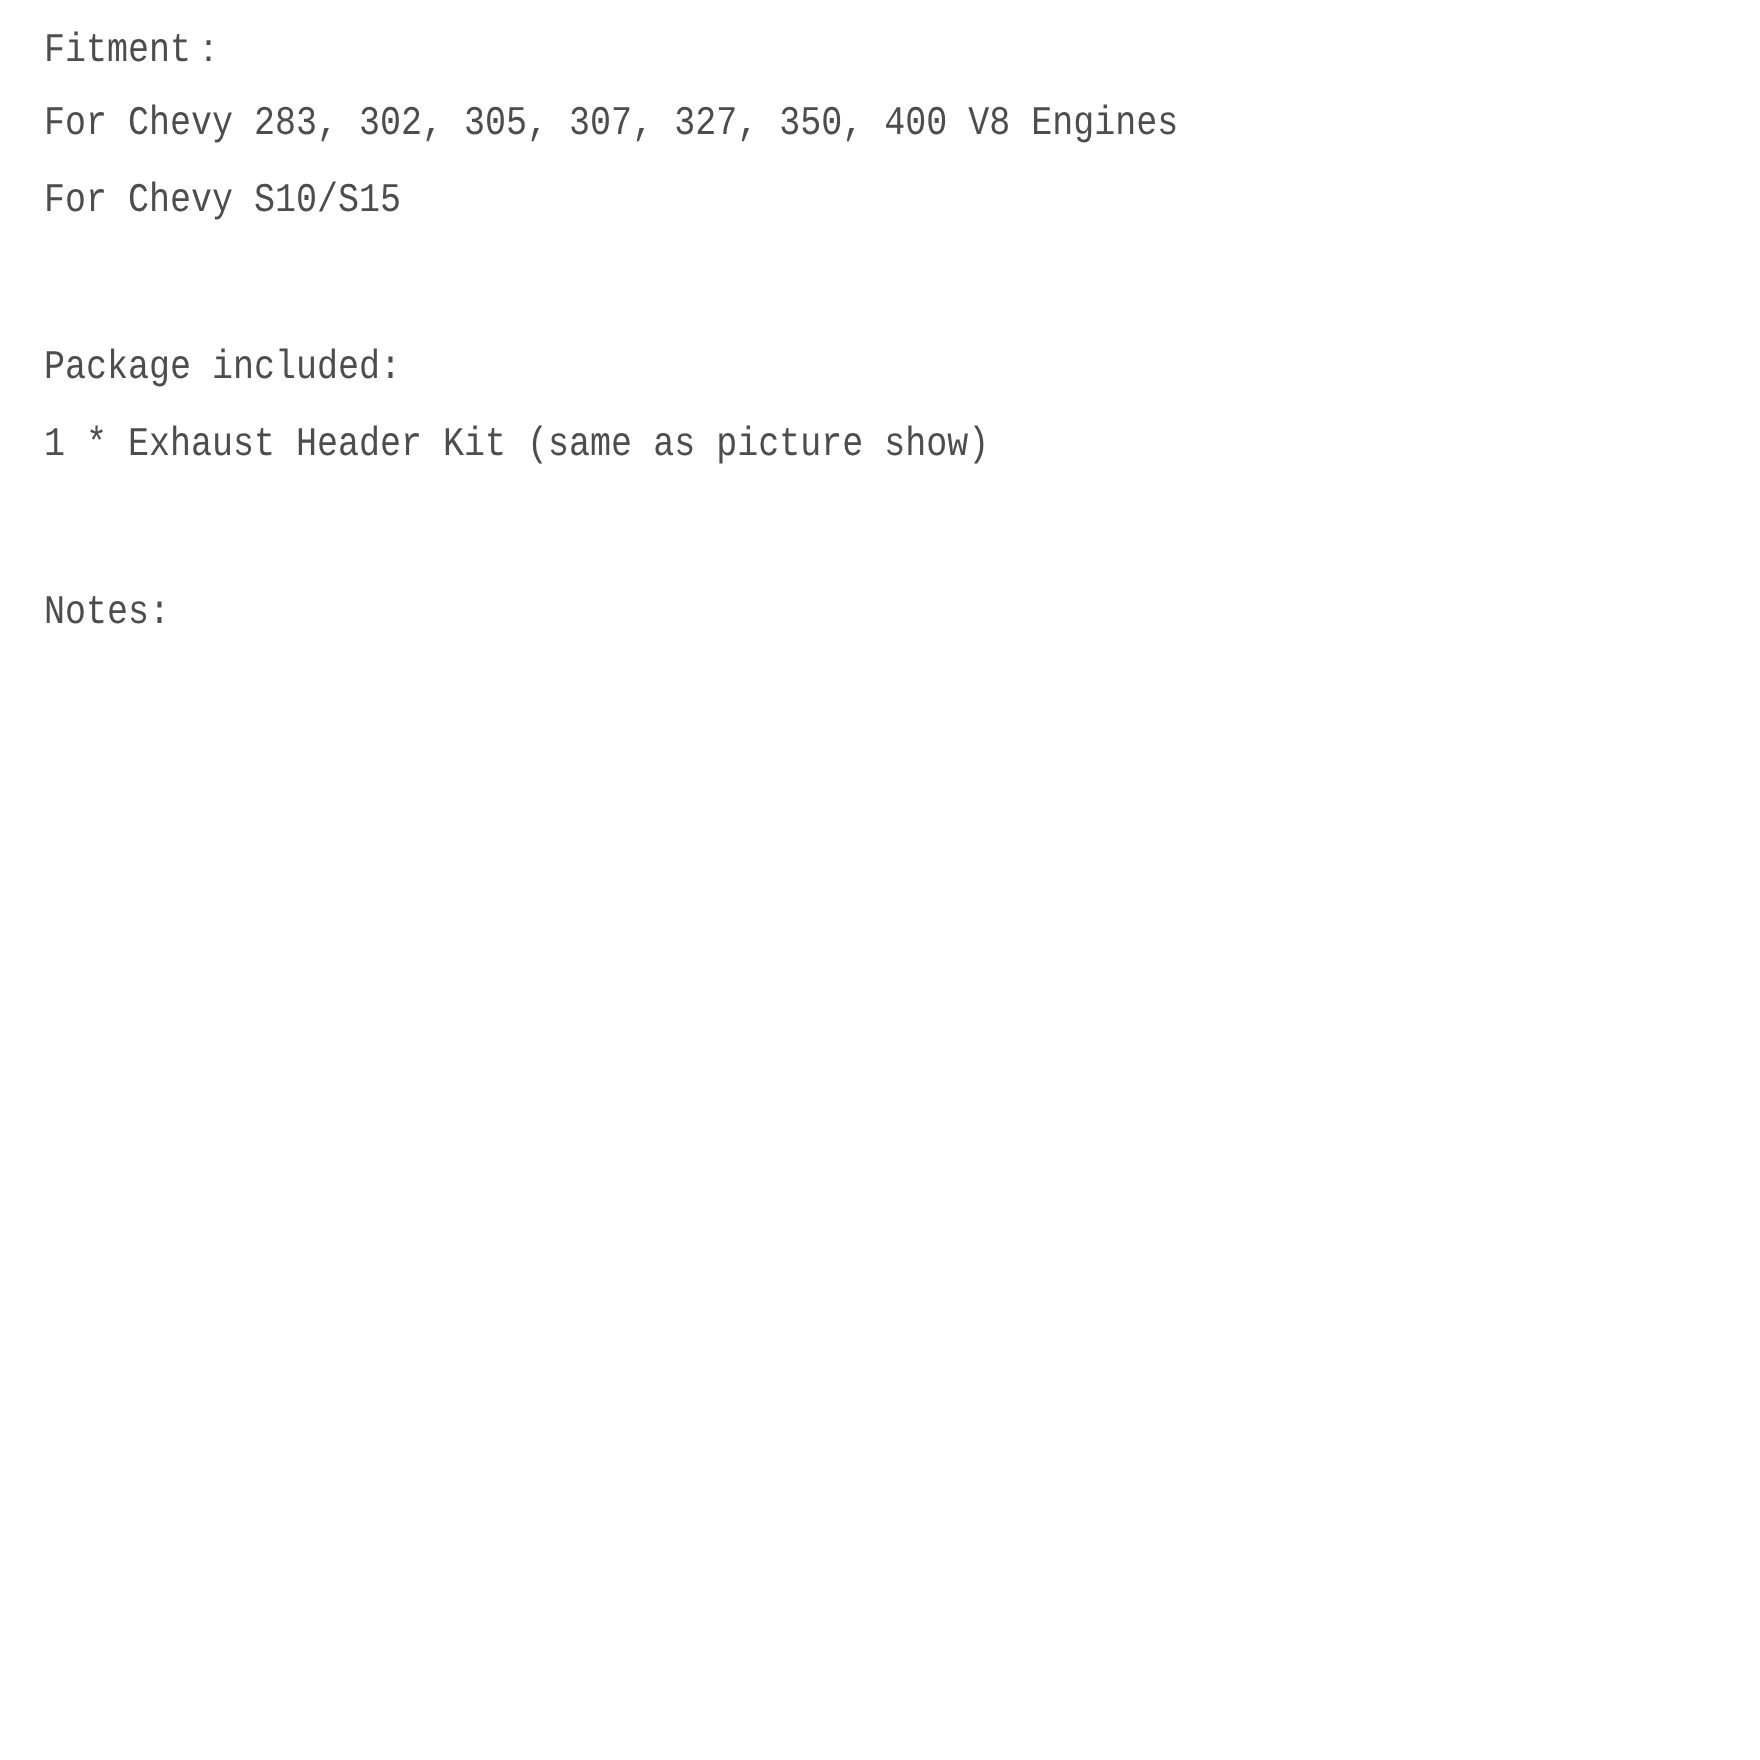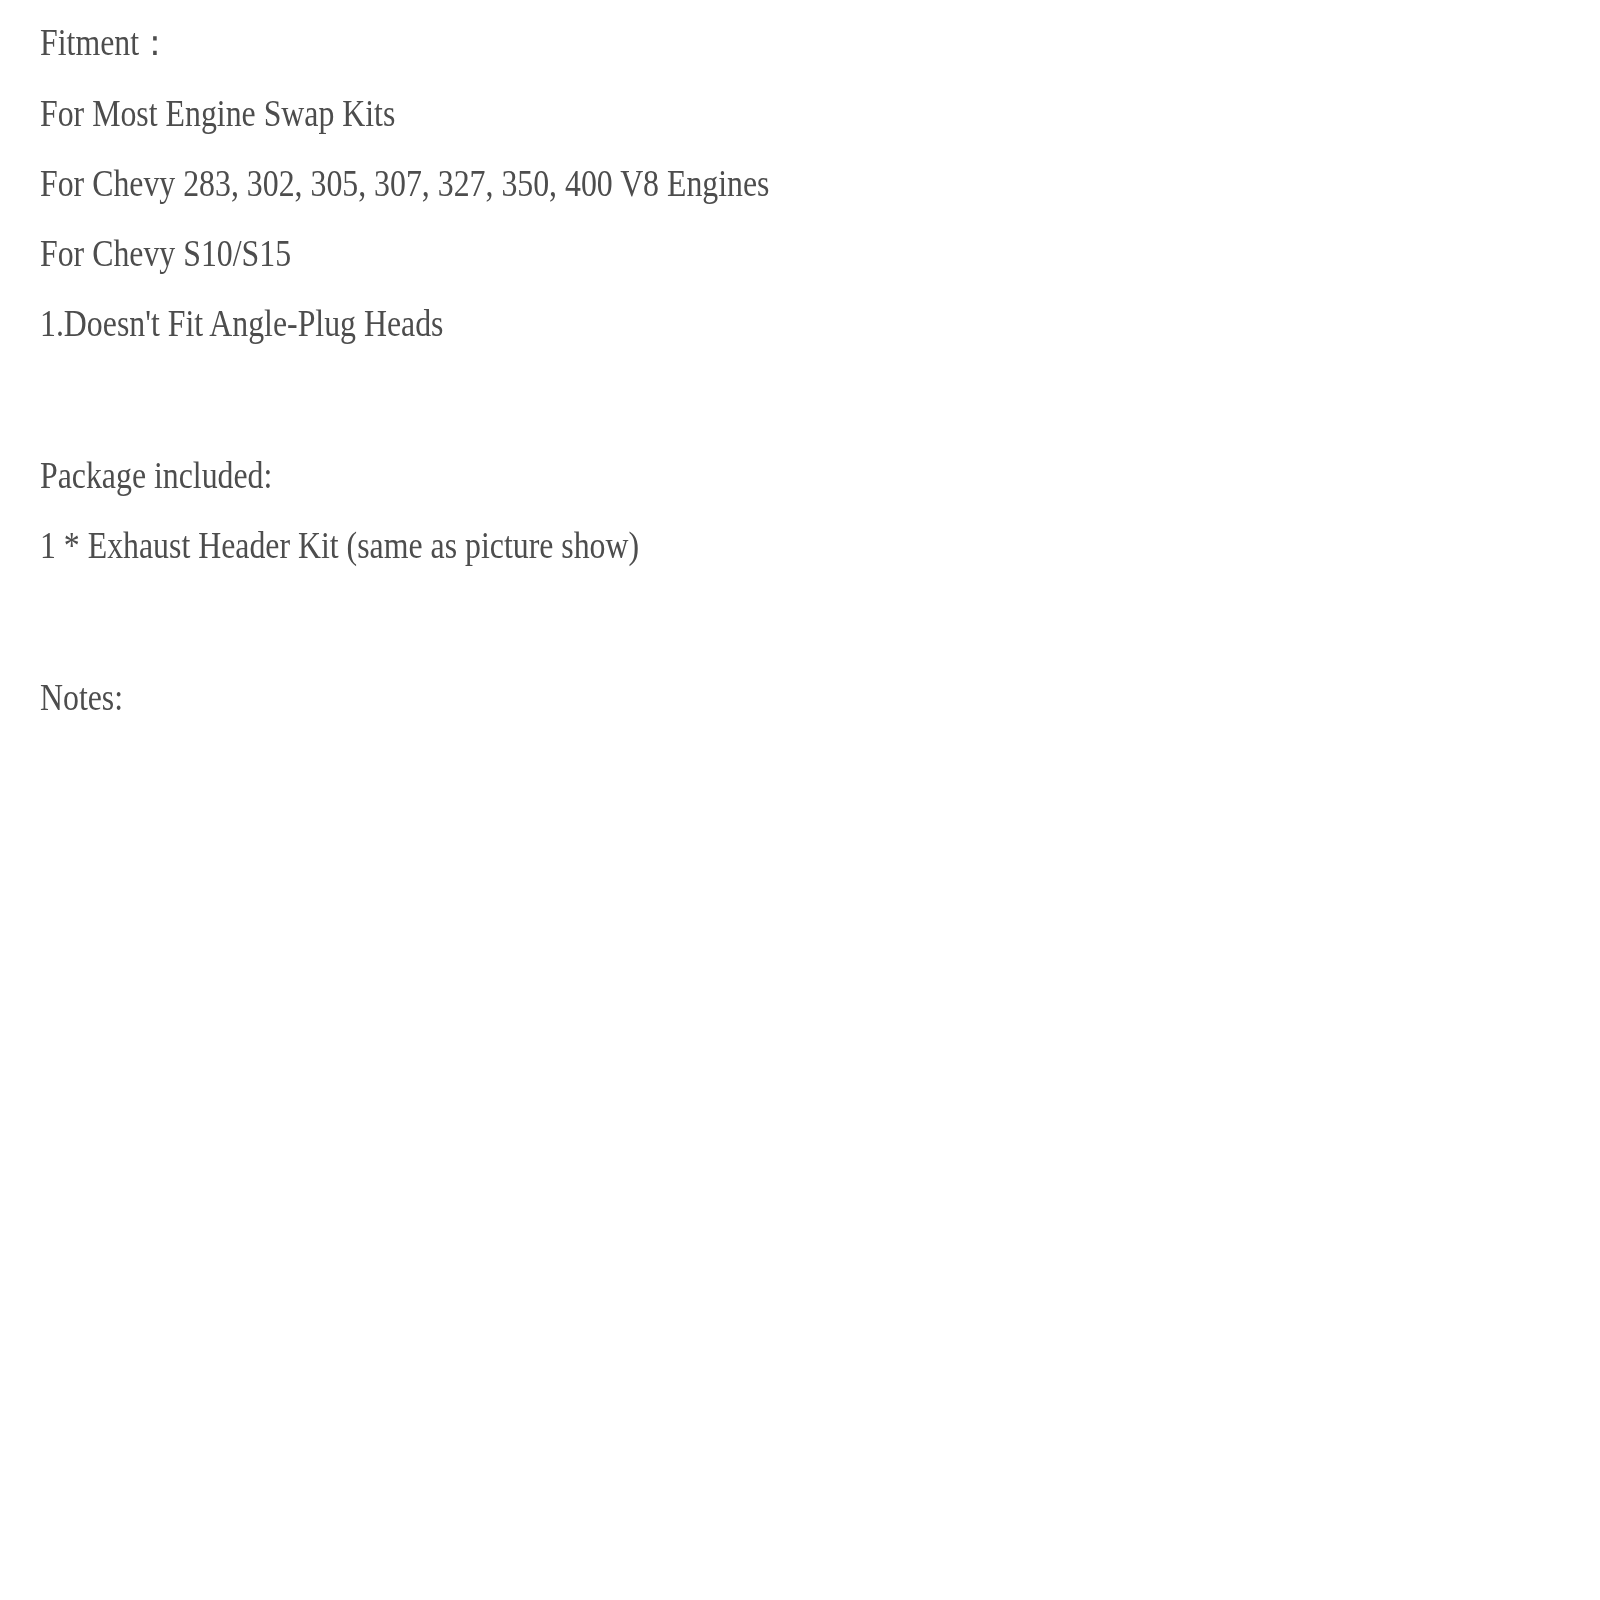--- a/index.html
+++ b/index.html
@@ -6,21 +6,21 @@
     margin: 0;
     padding: 0;
     background: #ffffff;
   }
   .page {
     position: relative;
     width: 1600px;
     height: 1600px;
     background: #ffffff;
     overflow: hidden;
-    font-family: Liberation Serif, serif;
+    font-family: Liberation Mono, monospace;
     border-radius: 16px;
   }
   .doc {
     padding: 8px 40px 0 40px;
     color: #4d4d4d;
     font-size: 37px;
   }
   .section { }
   .section + .section {
     margin-top: 82px;
@@ -38,24 +38,22 @@
   }
 </style>
 </head>
 <body>
 
 <div class="page">
   <div class="doc">
 
     <div class="section">
       <div class="line"><span>Fitment：</span></div>
-      <div class="line"><span>For Most Engine Swap Kits</span></div>
       <div class="line"><span>For Chevy 283, 302, 305, 307, 327, 350, 400 V8 Engines</span></div>
       <div class="line"><span>For Chevy S10/S15</span></div>
-      <div class="line"><span>1.Doesn't Fit Angle-Plug Heads</span></div>
     </div>
 
     <div class="section">
       <div class="line"><span>Package included:</span></div>
       <div class="line"><span>1 * Exhaust Header Kit (same as picture show)</span></div>
     </div>
 
     <div class="section">
       <div class="line"><span>Notes:</span></div>
     </div>

